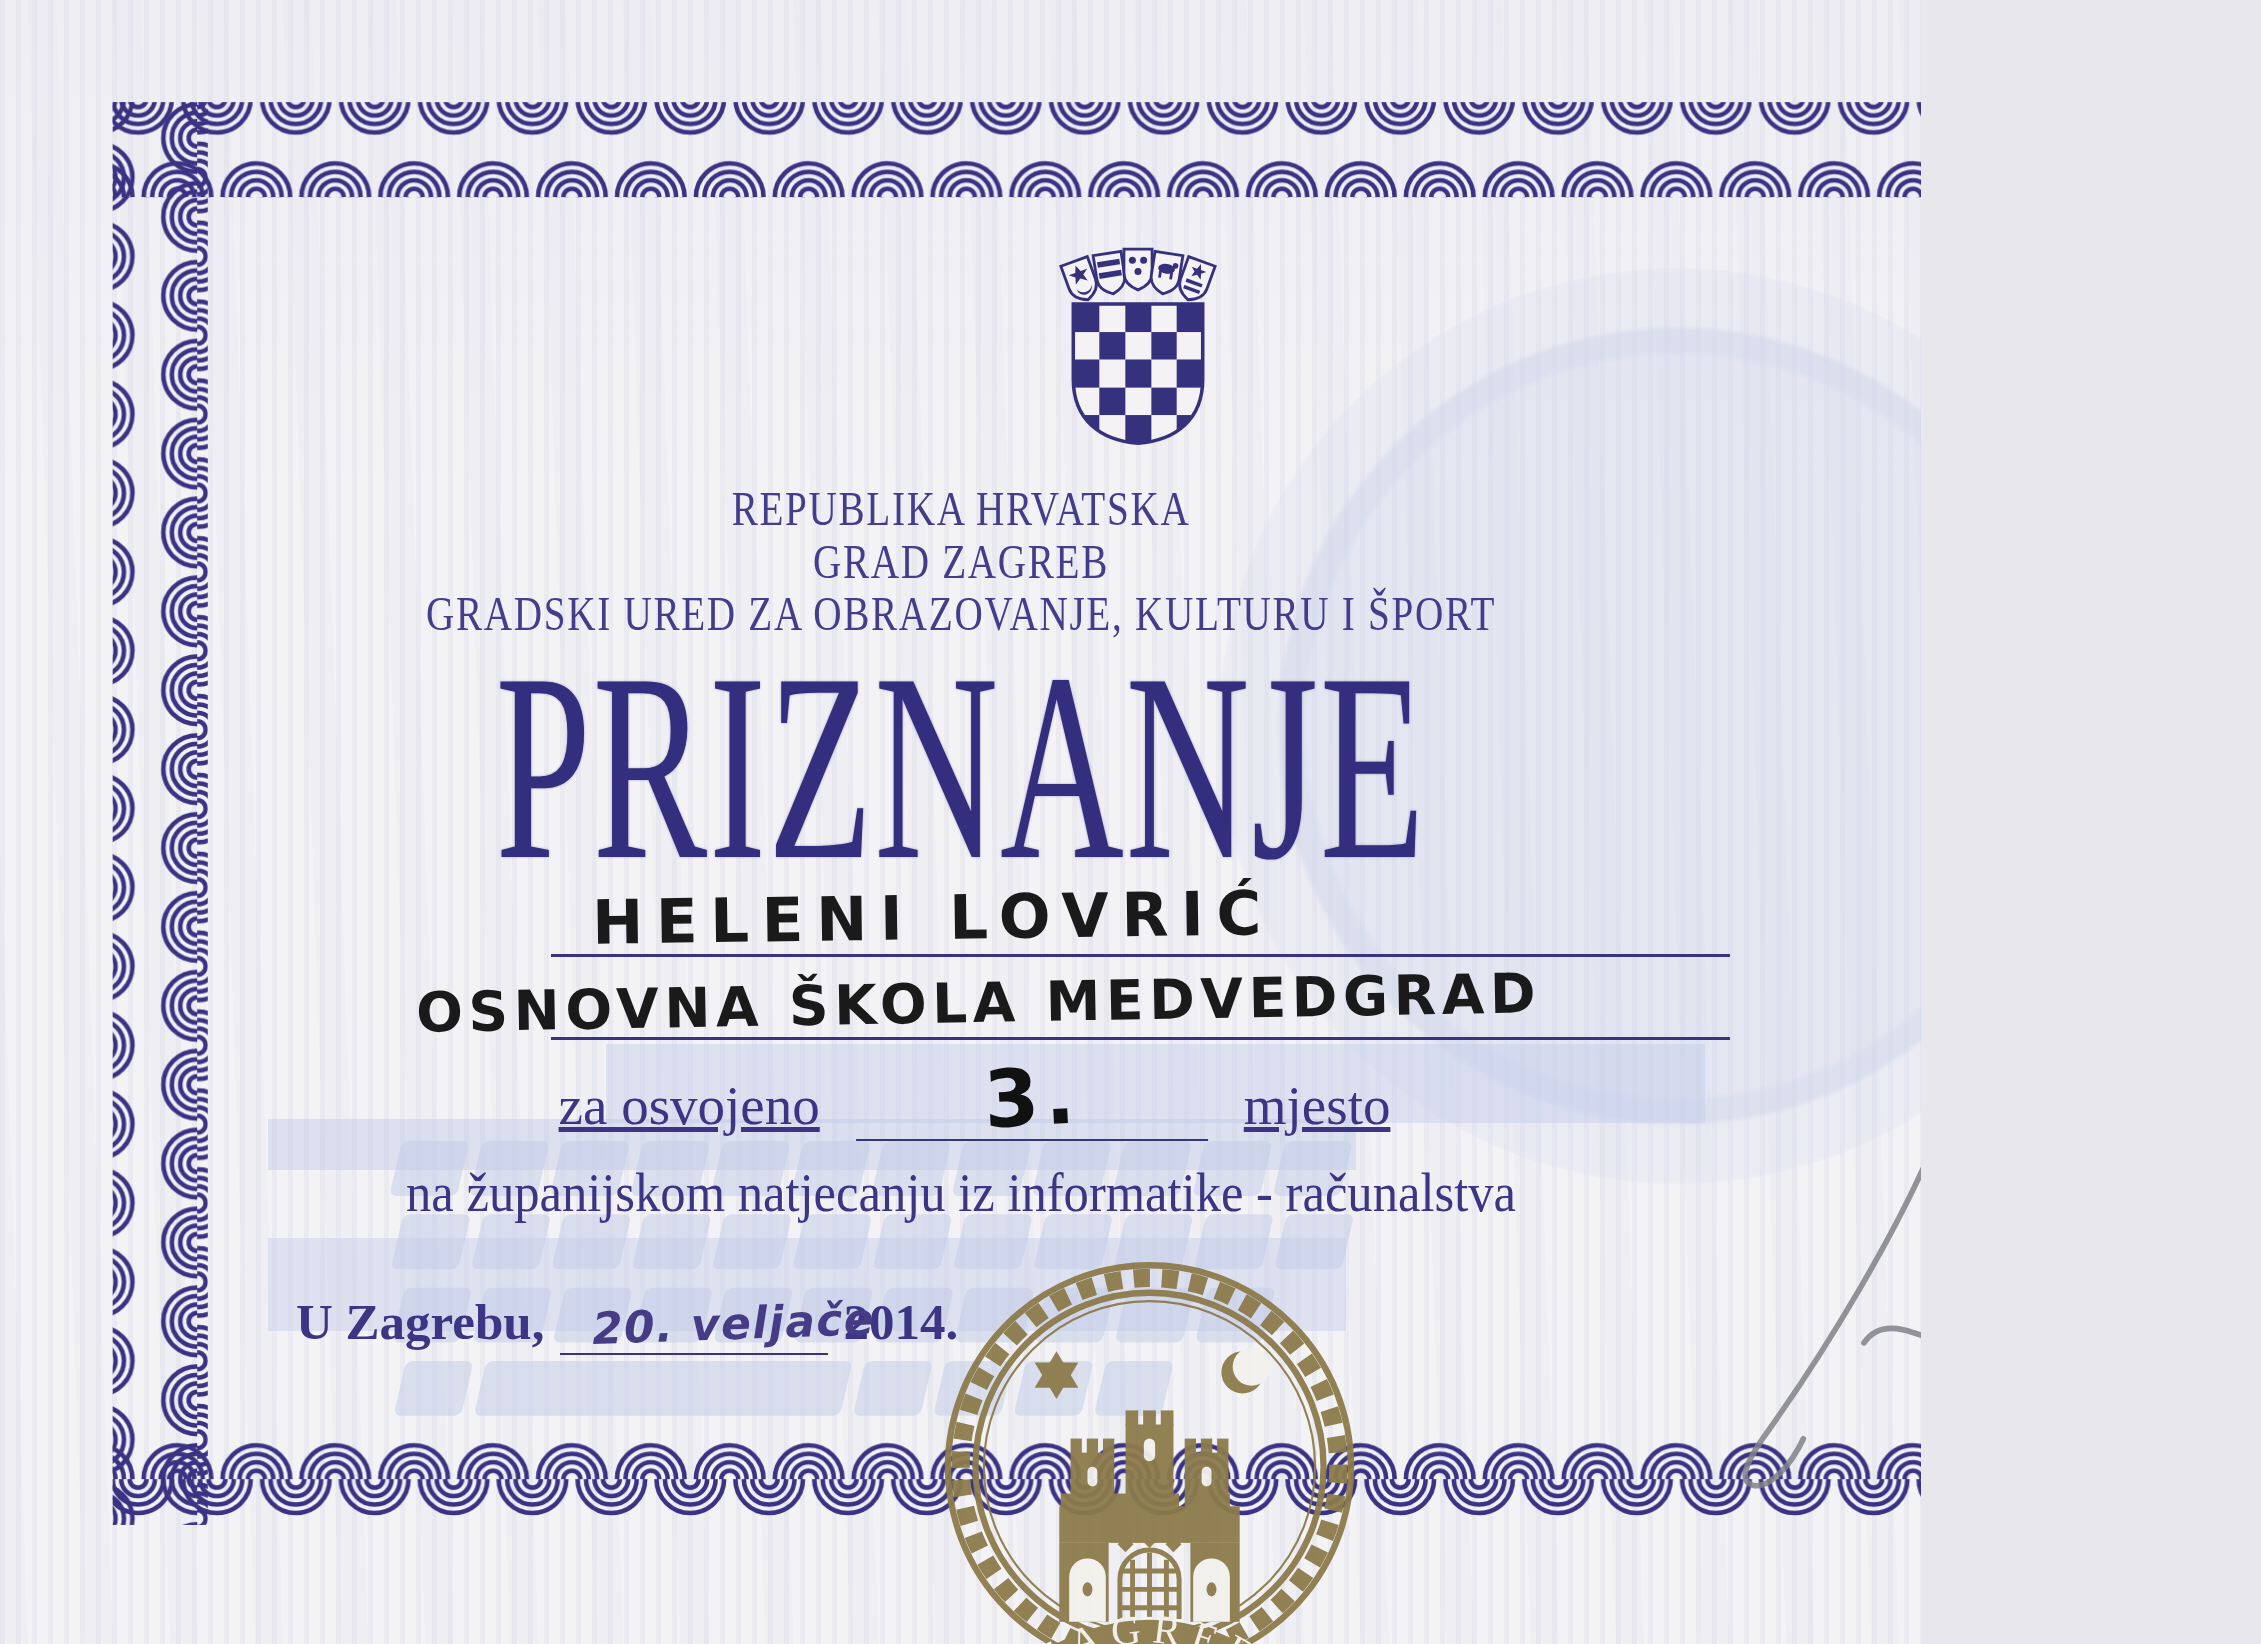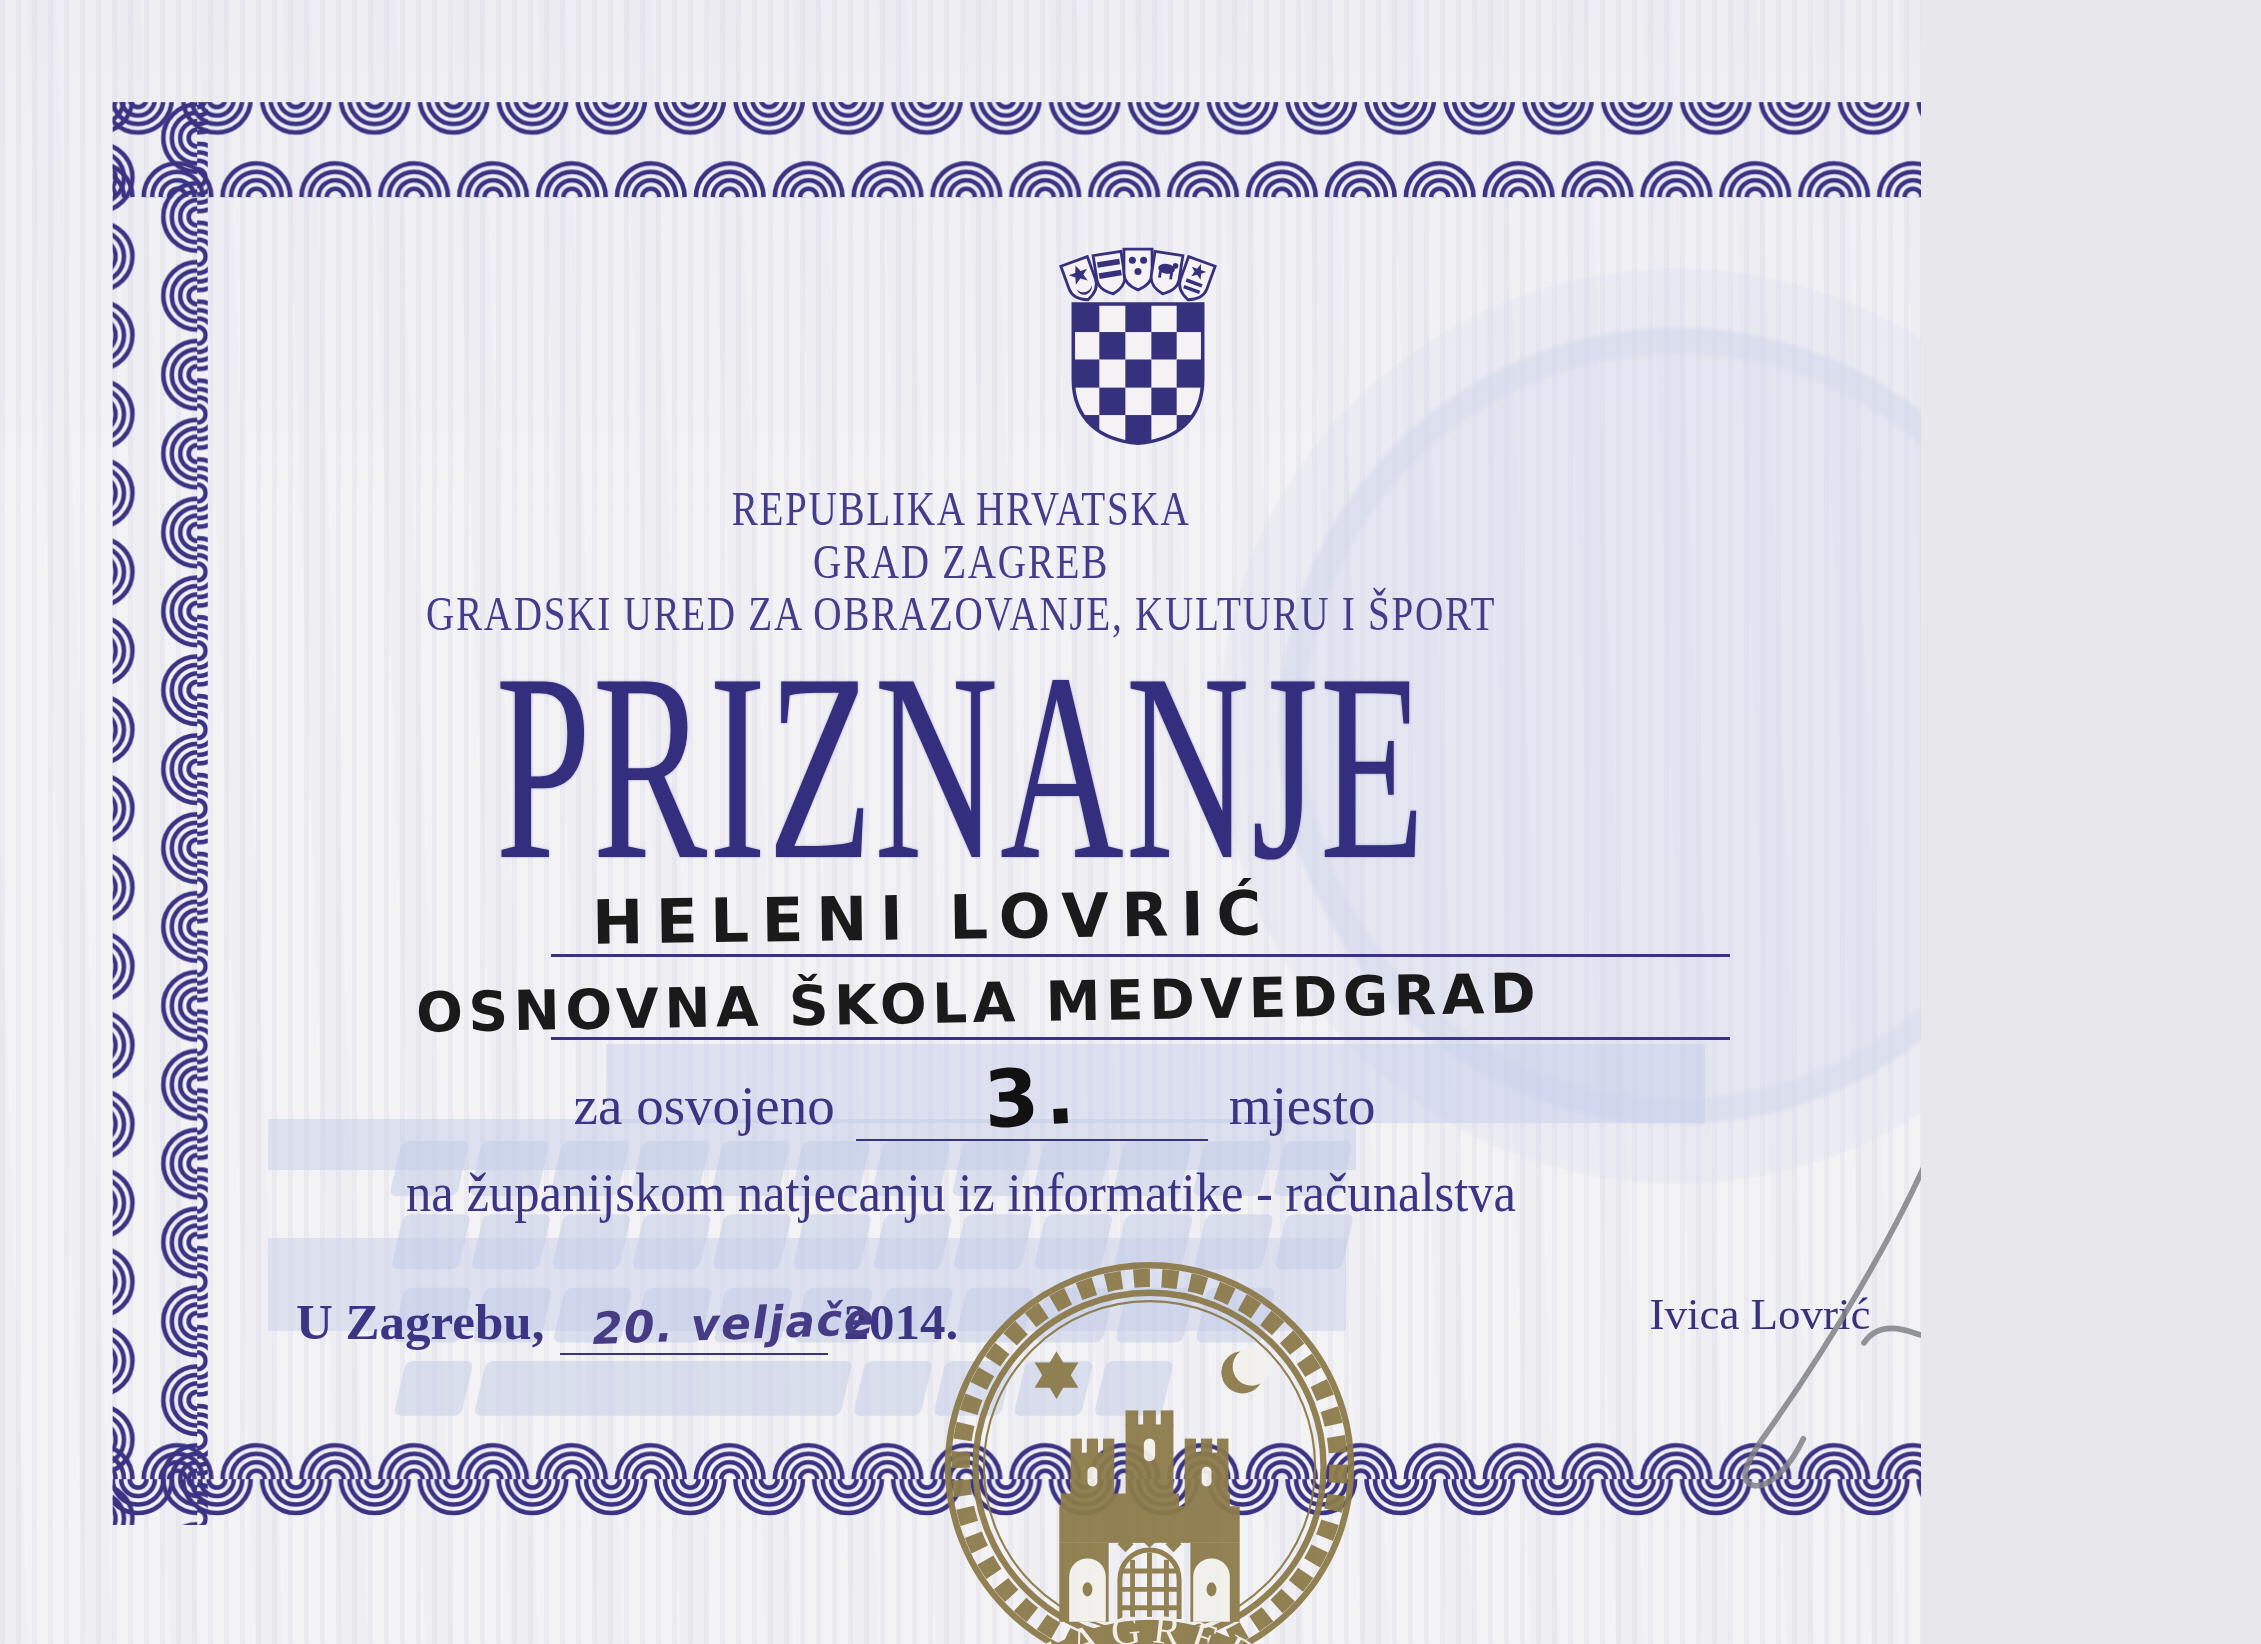--- a/index.html
+++ b/index.html
@@ -63,23 +63,24 @@
     font-size:55px;letter-spacing:5.6px;
     transform:translateX(calc(-50% + 17.6px)) rotate(-1deg);
     z-index:4;
   }
   .rule{position:absolute;height:2.8px;background:#3a3480;z-index:4;}
   .rule1{left:551px;top:954px;width:1179px;}
   .rule2{left:551px;top:1037px;width:1179px;}
 
   .award-row{
     position:absolute;left:50%;top:1074px;transform:translateX(calc(-50% + 14px));
-    display:flex;align-items:flex-end;gap:21px;
+    display:flex;align-items:flex-end;gap:36px;
     font-size:55px;color:#3b3584;white-space:nowrap;
     z-index:4;
+    text-decoration:underline;
   }
   .award-row .word{padding-bottom:4.2px;}
   .blank{
     position:relative;width:352px;height:58px;border-bottom:2.8px solid #3a3480;
   }
   .blank .three{
     position:absolute;left:50%;bottom:1.4px;transform:translateX(-50%) rotate(-3deg);
     font-size:79px;letter-spacing:5.6px;line-height:1;color:#111;
   }
   .competition{
@@ -318,21 +319,20 @@
 
   <div class="date-row">
     <span class="word">U Zagrebu,</span>
     <span class="date-line">
       <span class="hand-date">20. veljače</span>
     </span>
     <span class="word">2014.</span>
   </div>
 
   <div class="official">
-    <div class="o-name">Ivica Lovrić</div>
   </div>
 
   <svg class="layer svg-abs" style="left:938px;top:1261px;z-index:5;" width="423" height="451" viewBox="0 0 600 640">
     <g opacity="0.95">
       <circle cx="300" cy="292" r="286" fill="none" stroke="#8c7b4b" stroke-width="9"></circle>
       <circle cx="300" cy="292" r="268" fill="none" stroke="#8c7b4b" stroke-width="26" stroke-dasharray="23 17"></circle>
       <circle cx="300" cy="292" r="247" fill="none" stroke="#8c7b4b" stroke-width="9"></circle>
       <circle cx="300" cy="292" r="235" fill="none" stroke="#8c7b4b" stroke-width="3"></circle>
 
       <g fill="#8c7b4b">

